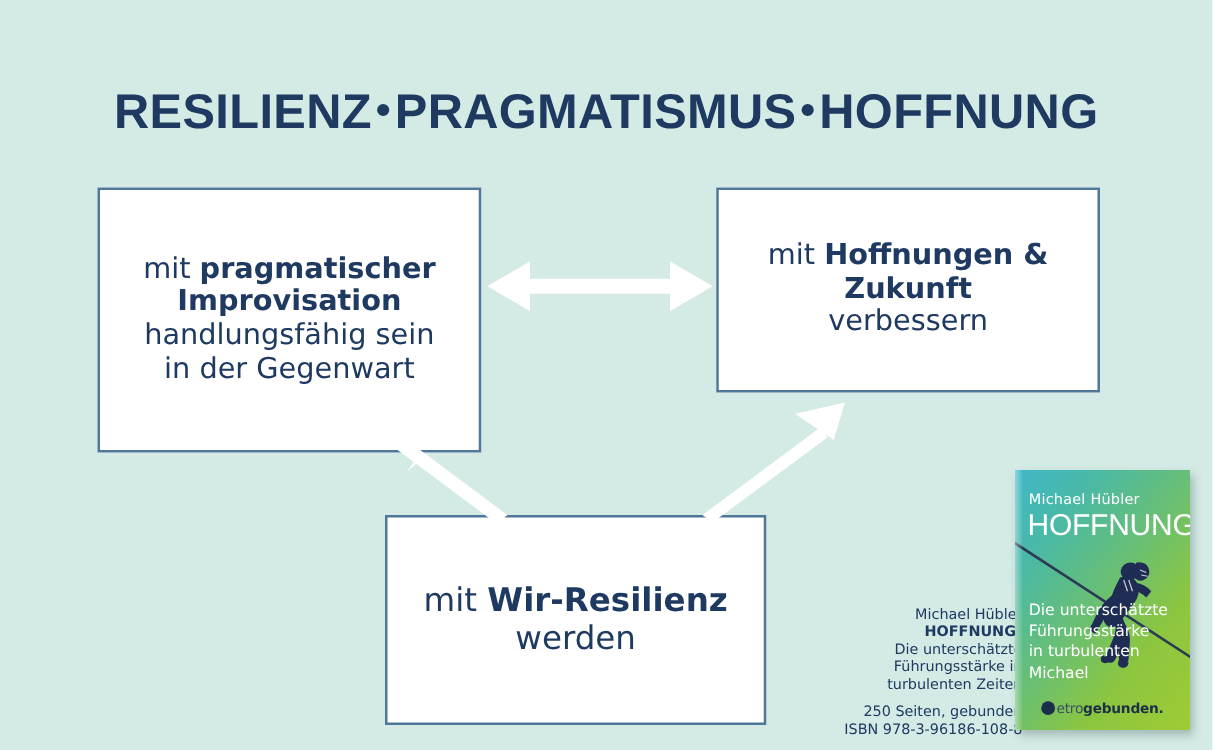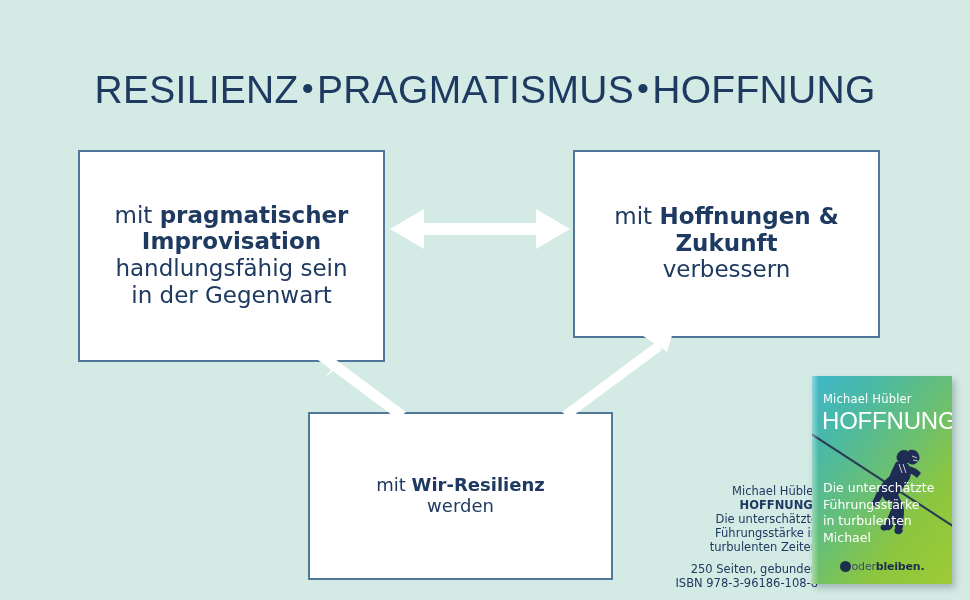--- a/index.html
+++ b/index.html
@@ -18,21 +18,21 @@
 
   
   #title {
     position: absolute;
     left: 0;
     top: 68px;
     width: 970px;
     text-align: center;
     color: #1e3a61;
     font-family: "Liberation Sans", sans-serif;
-    font-weight: normal;
+    font-weight: bold;
     font-size: 39px;
     letter-spacing: 0.3px;
     white-space: nowrap;
   }
   #title .sep {
     font-size: 34px;
     padding: 0 3px;
     position: relative;
     top: -3px;
   }
@@ -48,22 +48,22 @@
     justify-content: center;
     text-align: center;
     color: #1e3a61;
     font-family: "DejaVu Sans", sans-serif;
     line-height: 1.16;
   }
   .box .inner { width: 100%; padding: 0 8px; box-sizing: border-box; }
   .box b { font-weight: bold; }
 
   #box-left  { left: 78px;  top: 150px; width: 307px; height: 212px; font-size: 23px; }
-  #box-right { left: 573px; top: 150px; width: 307px; height: 188px; font-size: 23px; }
-  #box-bottom{ left: 308px; top: 412px; width: 305px; height: 168px; font-size: 18px; }
+  #box-right { left: 573px; top: 150px; width: 307px; height: 164px; font-size: 23px; }
+  #box-bottom{ left: 308px; top: 412px; width: 305px; height: 168px; font-size: 26px; }
 
   #box-left .inner, #box-right .inner { margin-top: -2px; }
 
   
   .arrow-svg {
     position: absolute;
     pointer-events: none;
   }
   #arrow-horizontal { left: 390px; top: 206px; width: 180px; height: 46px; }
   #arrow-left-diag  { left: 288px; top: 318px; width: 120px; height: 100px; }
@@ -256,18 +256,18 @@
 
       <div id="book-spine"></div>
       <div id="book-author">Michael Hübler</div>
       <div id="book-title">HOFFNUNG!</div>
       <div id="book-sub">
         <div>Die unterschätzte</div>
         <div>Führungsstärke</div>
         <div>in turbulenten Michael</div>
       </div>
       <div id="book-logo">
-        <span class="mark"></span><span class="light">oder</span><span class="bold">bleiben.</span>
+        <span class="mark"></span><span class="light">etro</span><span class="bold">gebunden.</span>
       </div>
     </div>
   </div>
 
 </div>
 
 </body></html>

